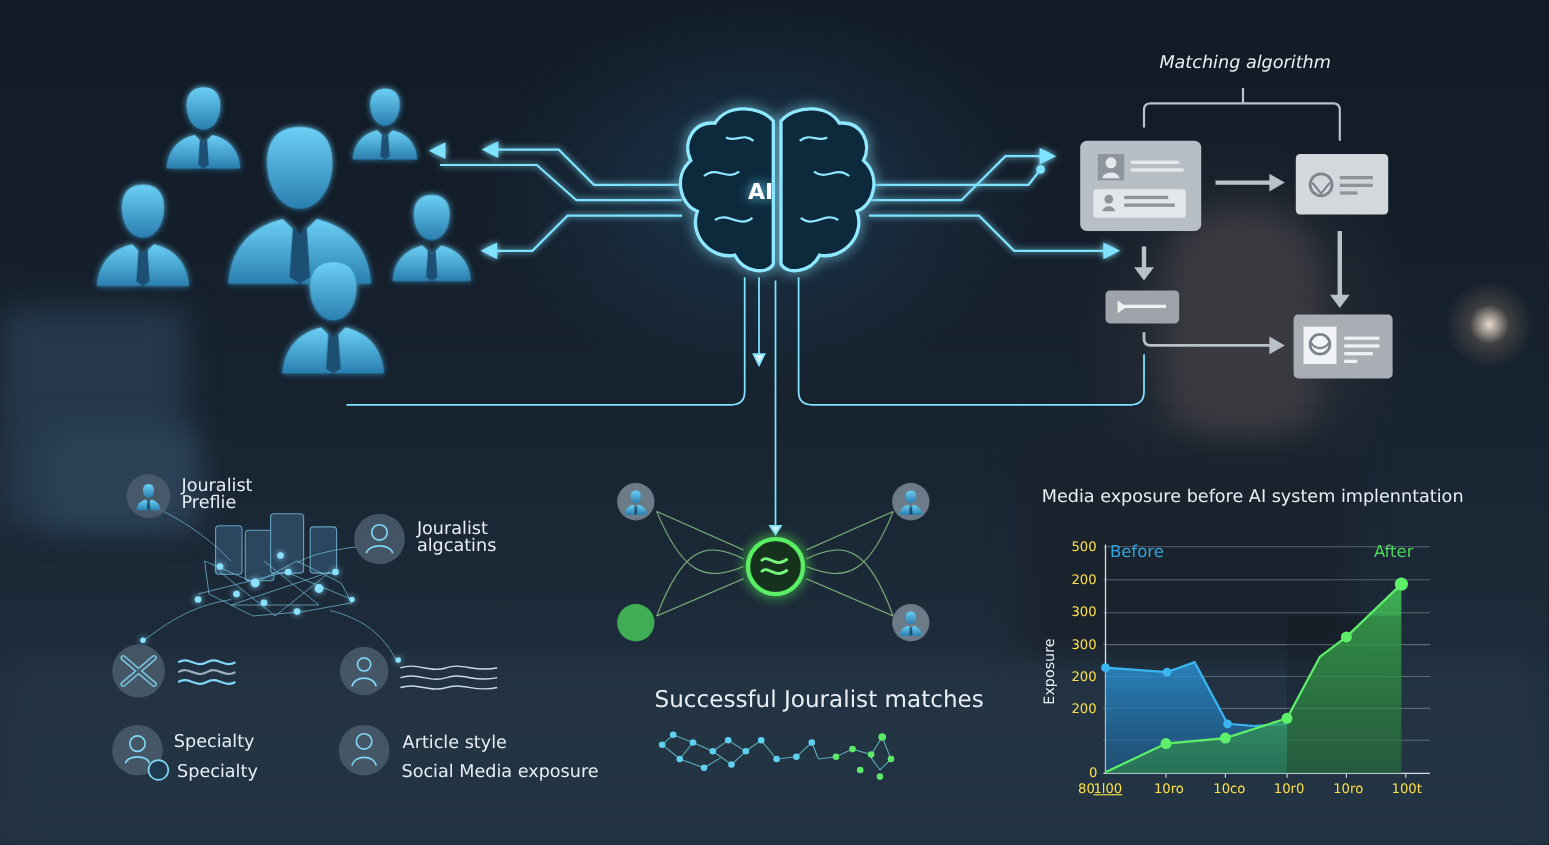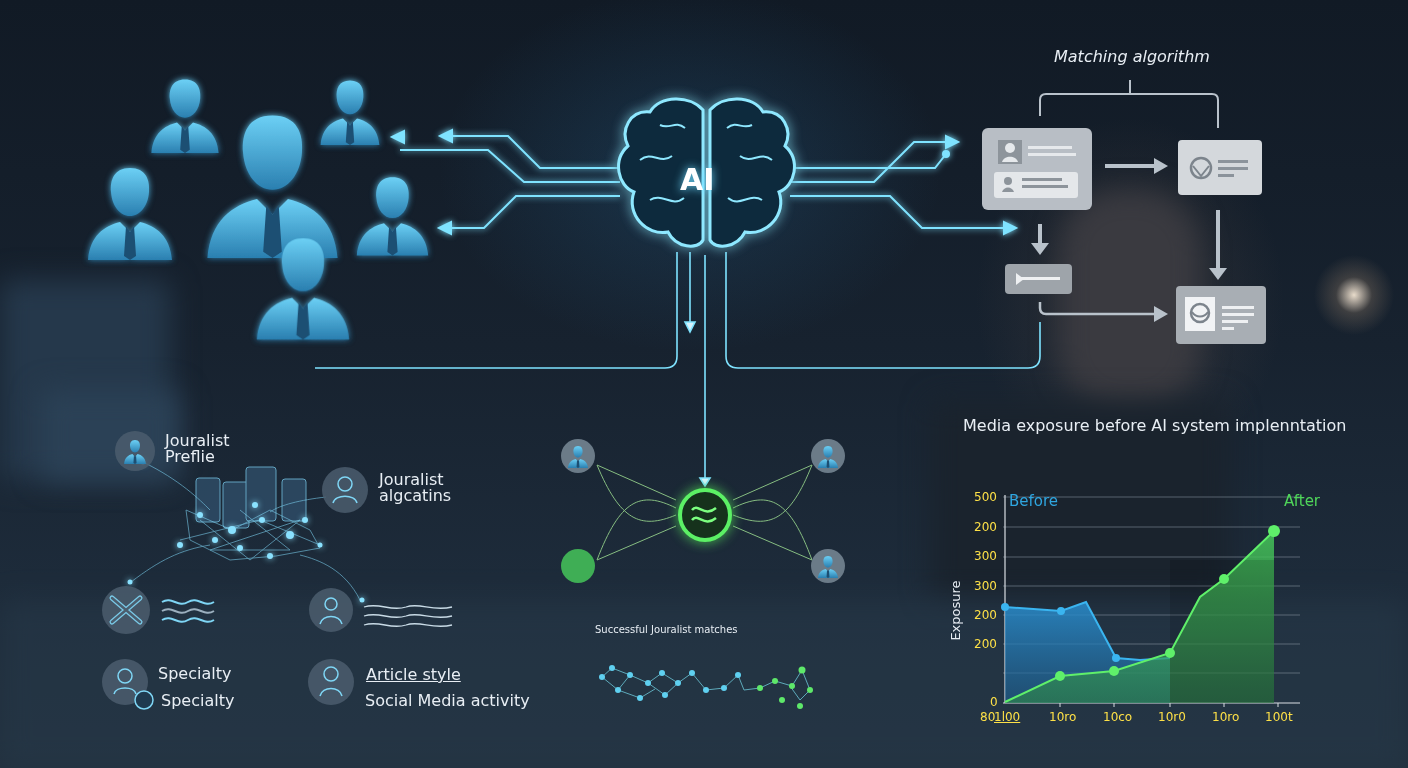--- a/index.html
+++ b/index.html
@@ -343,41 +343,41 @@
         <circle cx="1114" cy="671" r="5"></circle>
         <circle cx="1170" cy="653" r="5"></circle>
       <circle cx="1224" cy="579" r="5"></circle>
         <circle cx="1274" cy="531" r="6"></circle>
     </g>
   </g>
 </svg>
 
 <div class="label" style="left:1054px;top:47px;font-size:16px;font-style:italic;">Matching algorithm</div>
 
-<div class="label" style="left:680px;top:162px;font-size:30px;font-weight:bold;color:#ffffff;text-shadow:0 0 10px #6fdcff;">AI</div>
+<div class="label" style="left:680px;top:162px;font-size:20px;font-weight:bold;color:#ffffff;text-shadow:0 0 10px #6fdcff;">AI</div>
 
 <div class="label small-label" style="left:165px;top:433px;">
   <div>Jouralist</div>
   <div>Preflie</div>
 </div>
 <div class="label small-label" style="left:379px;top:472px;">
   <div>Jouralist</div>
   <div>algcatins</div>
 </div>
 
 <div class="label small-label" style="left:158px;top:666px;">Specialty</div>
 <div class="label small-label" style="left:161px;top:693px;">Specialty</div>
-<div class="label small-label" style="left:366px;top:667px;text-decoration:underline;">Article style</div>
-<div class="label small-label" style="left:365px;top:693px;">Social Media activity</div>
-
-<div class="label" style="left:595px;top:624px;font-size:10px;">Successful Jouralist matches</div>
-
-<div class="label chart-title" style="left:947px;top:416px;margin-left:16px;">Media exposure before AI system implenntation</div>
+<div class="label small-label" style="left:366px;top:667px;">Article style</div>
+<div class="label small-label" style="left:365px;top:693px;">Social Media exposure</div>
+
+<div class="label" style="left:595px;top:624px;font-size:21px;">Successful Jouralist matches</div>
+
+<div class="label chart-title" style="left:947px;top:441px;">Media exposure before AI system implenntation</div>
 <div class="legend" style="left:1009px;top:492px;color:#2fa6e0;">Before</div>
-<div class="legend" style="left:1249px;top:492px;color:#4fd65a;margin-left:35px;">After</div>
+<div class="legend" style="left:1249px;top:492px;color:#4fd65a;">After</div>
 <div class="label" style="left:925px;top:603px;font-size:13px;transform:rotate(-90deg);transform-origin:center;">Exposure</div>
 
 <div class="axis-tick" style="left:974px;top:490px;">500</div>
 <div class="axis-tick" style="left:974px;top:520px;">200</div>
 <div class="axis-tick" style="left:974px;top:549px;">300</div>
 <div class="axis-tick" style="left:974px;top:579px;">300</div>
 <div class="axis-tick" style="left:974px;top:608px;">200</div>
 <div class="axis-tick" style="left:974px;top:637px;">200</div>
 <div class="axis-tick" style="left:980px;top:666px;margin-top:44px;">80</div>
 <div class="axis-tick" style="left:990px;top:695px;">0</div>

